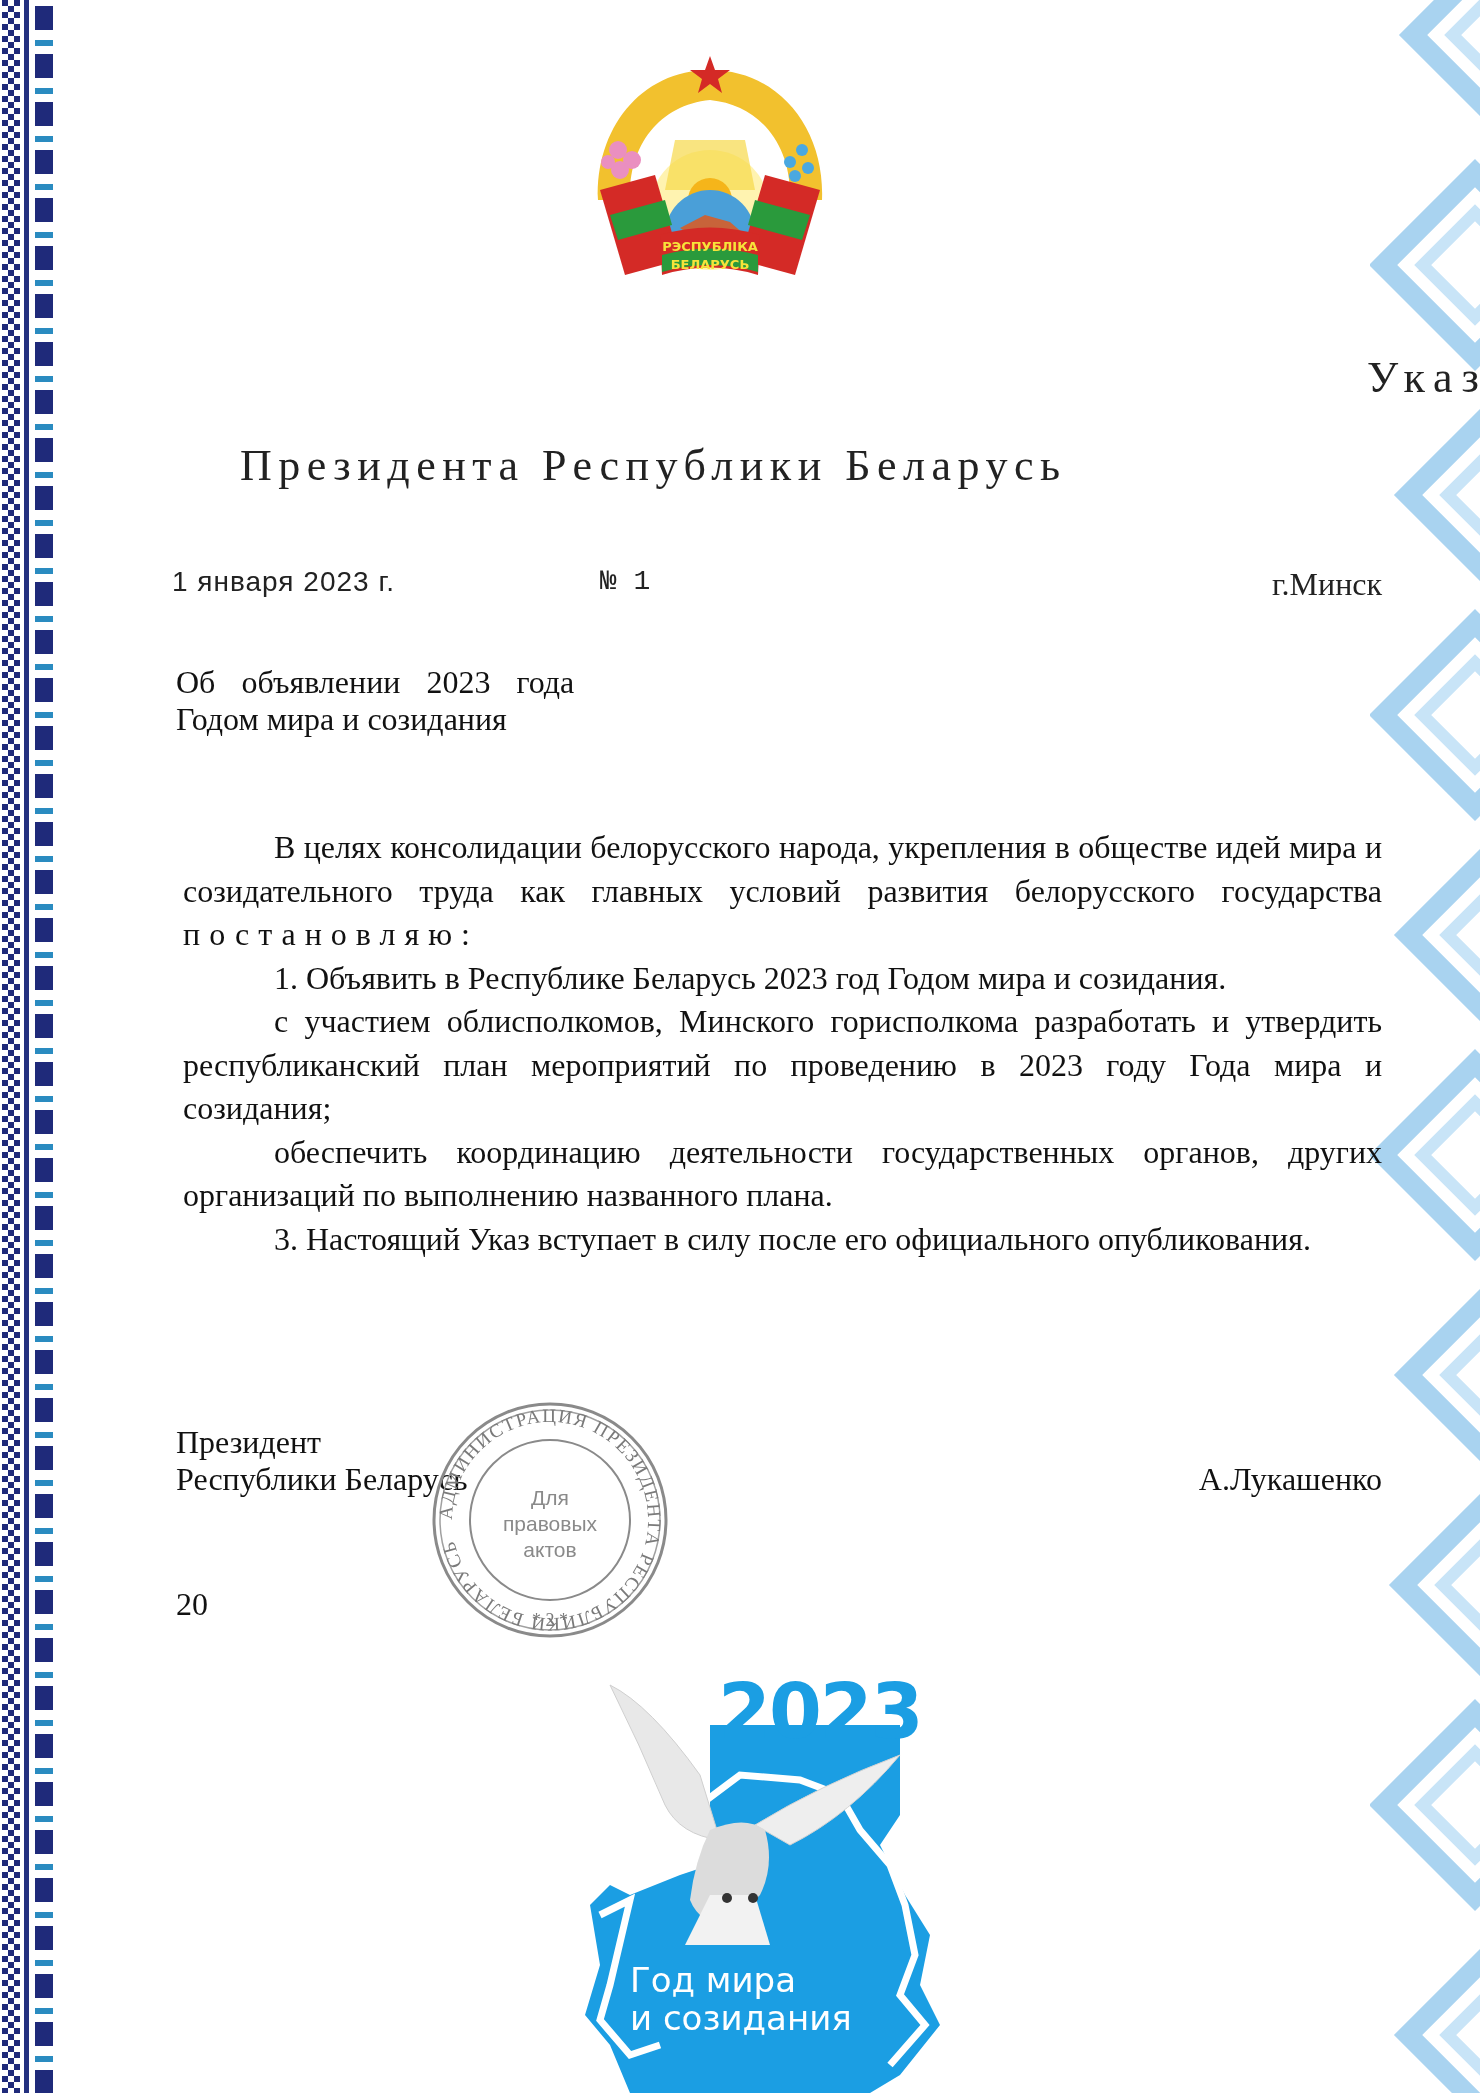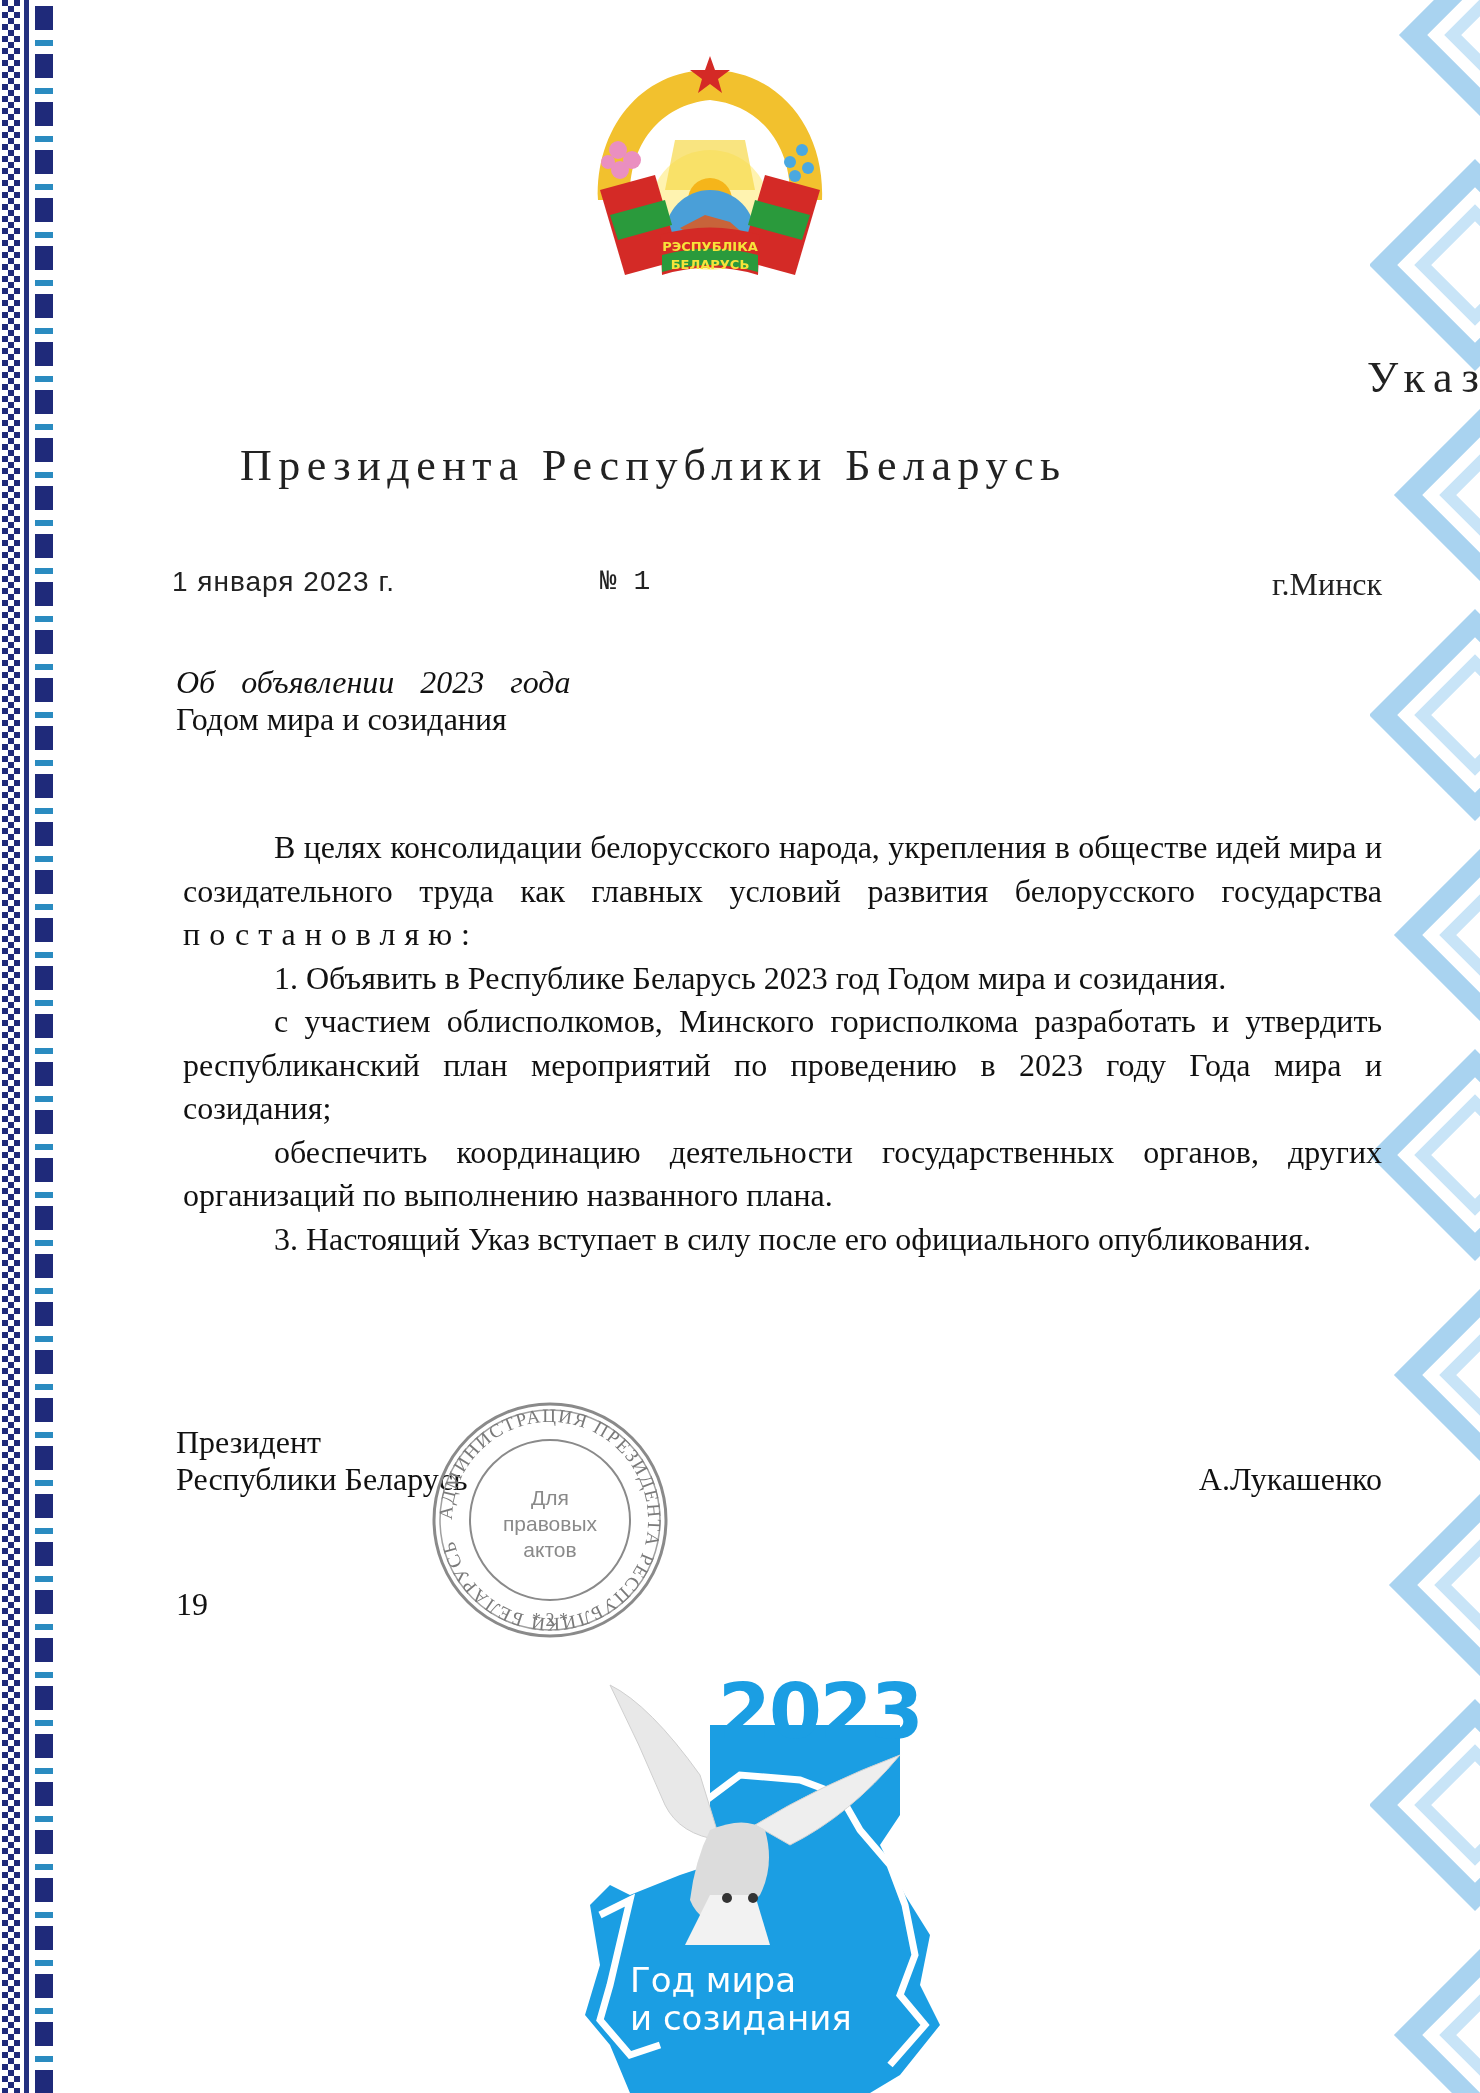--- a/index.html
+++ b/index.html
@@ -62,21 +62,21 @@
     position:absolute; left:172px; top:566px; width:1210px; height:40px;
     font-size:30px; color:#222;
   }
   .meta-date { position:absolute; left:0; top:0; font-family:Liberation Sans, sans-serif; font-size:28px; letter-spacing:1px; }
   .meta-number { position:absolute; left:428px; top:0; font-family:"Liberation Mono", monospace; font-size:28px; }
   .meta-city { position:absolute; right:0; top:0; font-size:32px; }
 
   .subject {
     position:absolute; left:176px; top:664px; font-size:32px; line-height:37px; color:#111;
   }
-  .subject .l1 { word-spacing:18px;font-style:italic; }
+  .subject .l1 { word-spacing:18px; }
 
   .body-text {
     position:absolute; left:176px; top:826px; width:1206px;
     font-size:32px; line-height:43.5px; color:#111; text-align:justify;
   }
   .body-text p { margin:0; text-align:justify; text-align-last:left; }
   .body-text .indent { text-indent:91px;margin-left:7px; }
   .body-text .spaced { letter-spacing:9px; }
 
   .sign-left {
@@ -186,21 +186,21 @@
   <p class="indent">обеспечить координацию деятельности государственных органов, других организаций по выполнению названного плана.</p>
   <p class="indent">3. Настоящий Указ вступает в силу после его официального опубликования.</p>
 </div>
 
 <div class="sign-left">
   <div>Президент</div>
   <div>Республики Беларусь</div>
 </div>
 <div class="sign-right">А.Лукашенко</div>
 
-<div class="page-num">19</div>
+<div class="page-num">20</div>
 
 <div class="stamp">
   <svg width="240" height="240" viewBox="0 0 240 240">
     <defs>
       <path id="ringPath" d="M120,120 m-98,0 a98,98 0 1,1 196,0 a98,98 0 1,1 -196,0"></path>
     </defs>
     <circle cx="120" cy="120" r="116" fill="none" stroke="#8a8a8a" stroke-width="3"></circle>
     <circle cx="120" cy="120" r="110" fill="none" stroke="#a0a0a0" stroke-width="1.5"></circle>
     <circle cx="120" cy="120" r="80" fill="none" stroke="#8a8a8a" stroke-width="2"></circle>
     <text font-family="Liberation Serif, serif" font-size="19" fill="#7a7a7a" letter-spacing="1.5">

